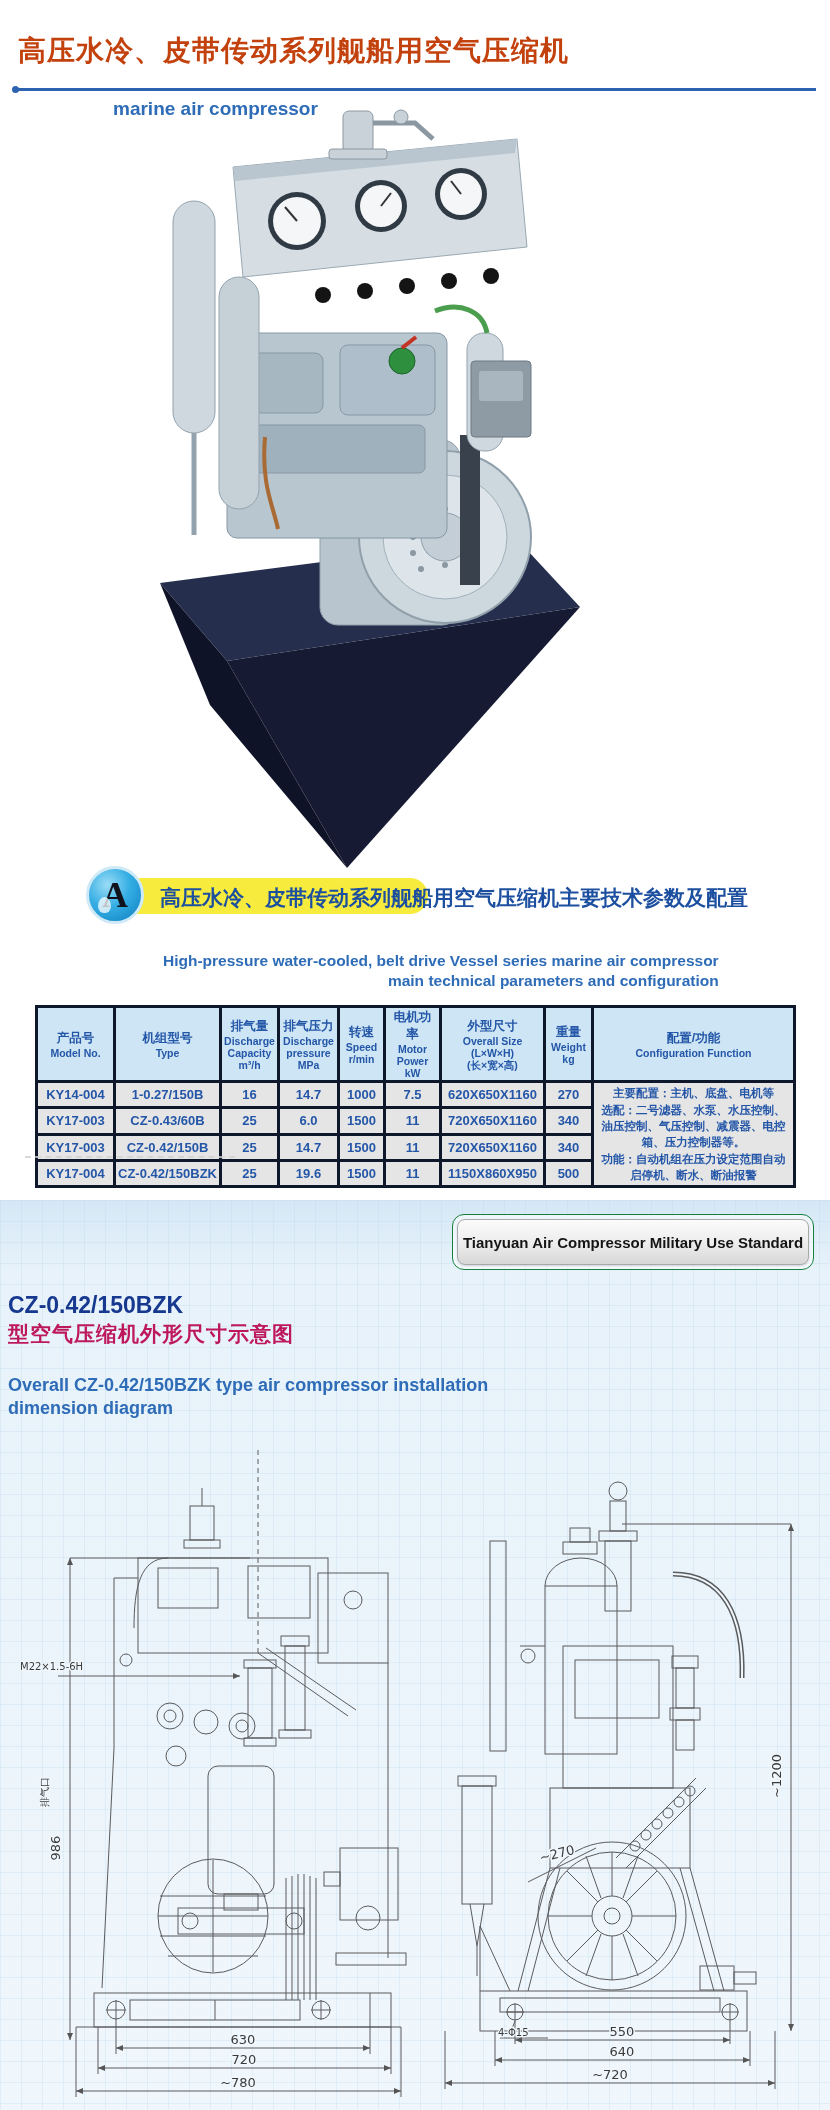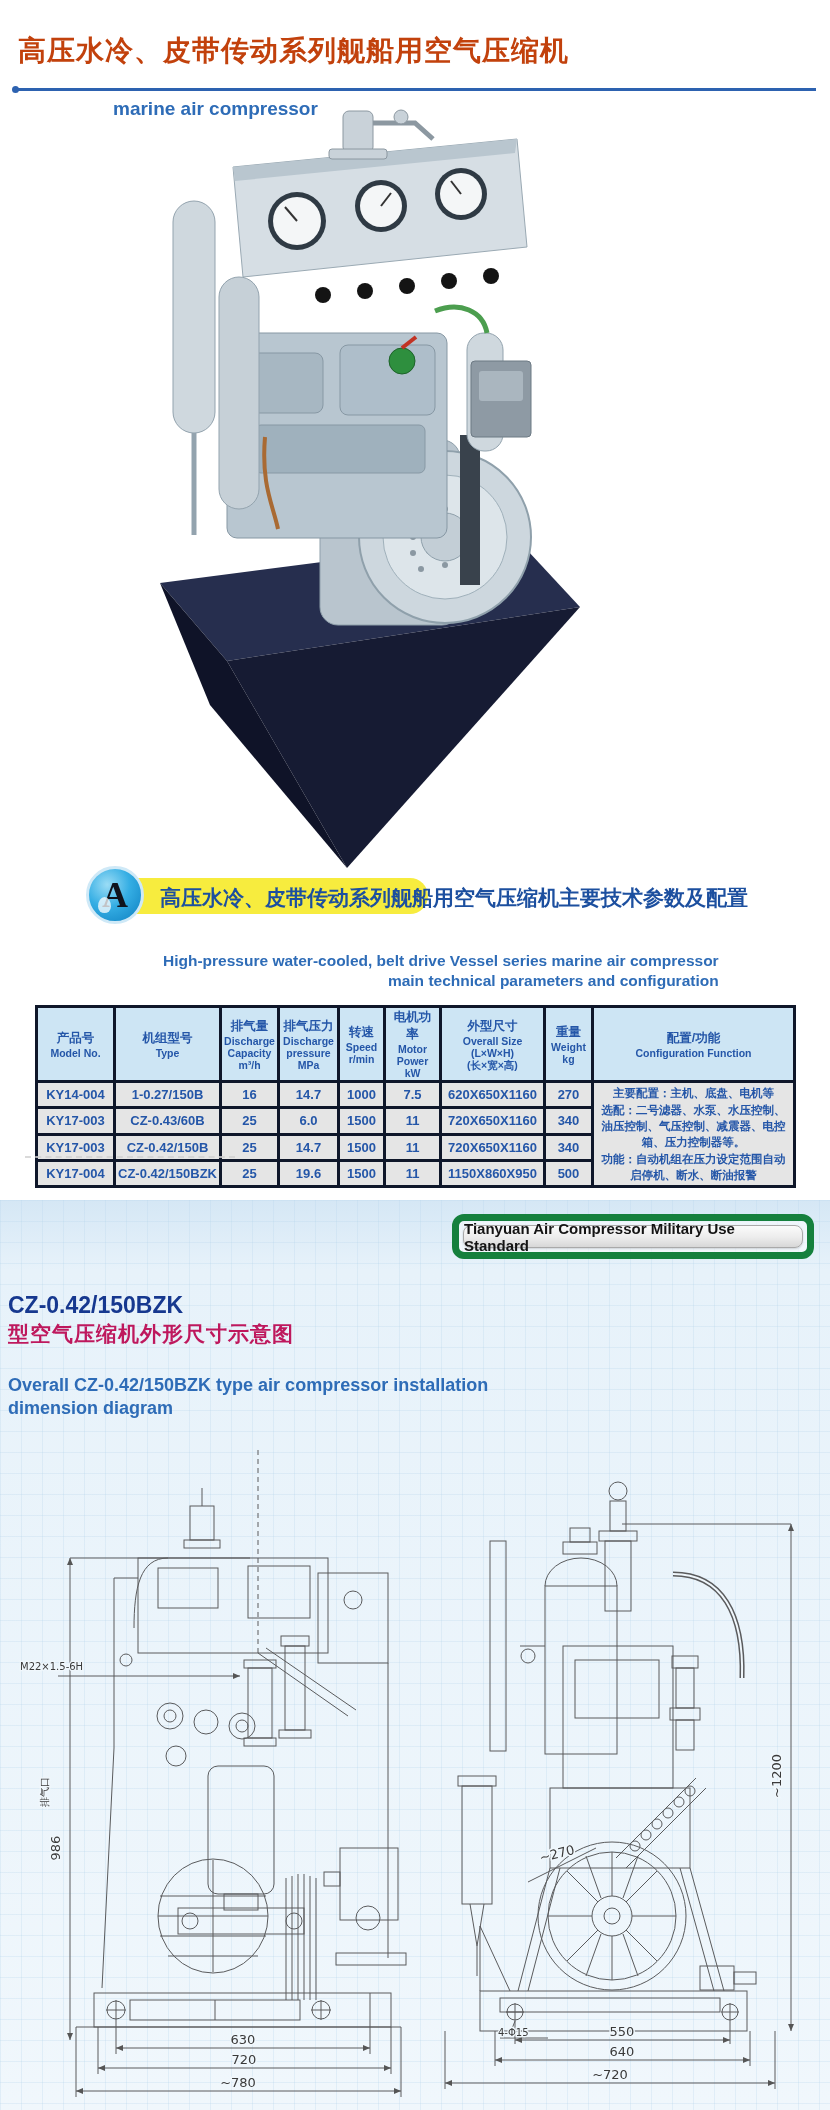--- a/index.html
+++ b/index.html
@@ -43,22 +43,22 @@
   
   .lower-band{
     left:0;top:1200px;width:830px;height:910px;
     background:
       linear-gradient(rgba(183,212,235,.28) 1px, transparent 1px),
       linear-gradient(90deg, rgba(183,212,235,.28) 1px, transparent 1px),
       linear-gradient(180deg,#d5e7f5 0px,#e7f2fa 70px,#f0f7fc 100%);
     background-size:21px 21px,21px 21px,100% 100%;
   }
   .mil-btn-shell{
-    left:452px;top:1214px;width:362px;height:45px;border-radius:12px;
-    border:7px solid #15803d;background:rgba(255,255,255,.55);box-sizing:border-box;
+    left:452px;top:1214px;width:362px;height:56px;border-radius:12px;
+    border:1px solid #15803d;background:rgba(255,255,255,.55);box-sizing:border-box;
   }
   .mil-btn{
     position:absolute;left:4px;top:4px;right:4px;bottom:4px;border-radius:8px;
     border:1px solid #a9a9a9;background:linear-gradient(180deg,#fbfbfb 0%,#ececec 55%,#d7d7d7 100%);
     font-size:15px;font-weight:bold;color:#141414;display:flex;align-items:center;justify-content:center;
     box-shadow:0 1px 2px rgba(0,0,0,.15);cursor:pointer;
   }
 
   .dim-model{left:8px;top:1292px;font-size:23px;font-weight:bold;color:#16388f;}
   .dim-title-zh{left:8px;top:1320px;font-size:21px;font-weight:bold;color:#be185d;letter-spacing:1px;}

